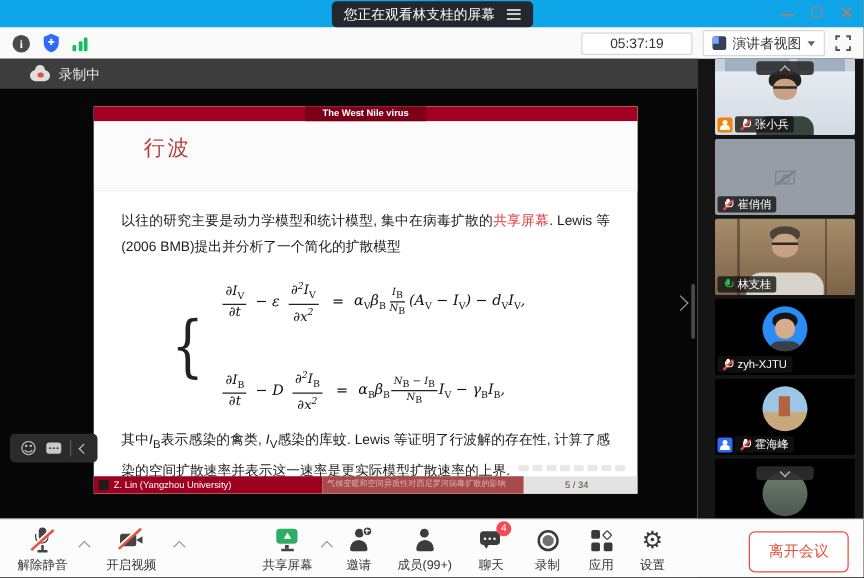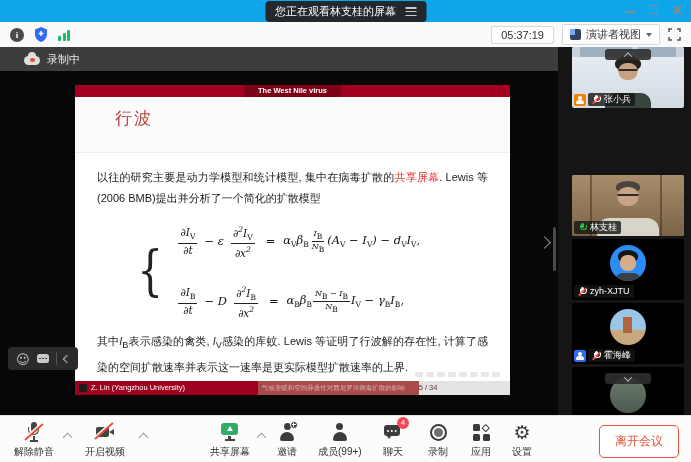--- a/index.html
+++ b/index.html
@@ -21,21 +21,21 @@
 
   
   .mtg-top{position:absolute;left:0;top:22px;width:691px;height:25px;background:#fafafa;display:flex;align-items:center;padding:0 10px}
   .mtg-top .lft{display:flex;align-items:center;gap:10px}
   .info-ic{width:14px;height:14px;border-radius:50%;background:#4a4a4a;color:#fff;display:flex;align-items:center;justify-content:center}
   .info-ic::before{content:"i";font-size:9px;font-weight:bold;font-family:"Liberation Serif",serif}
   .sig{display:flex;align-items:flex-end;gap:1.5px;height:12px}
   .sig i{width:3px;background:#13bf5f;border-radius:1px;display:block}
   .sig i:nth-child(1){height:5px}.sig i:nth-child(2){height:8px}.sig i:nth-child(3){height:11px}
   .mtg-top .rgt{margin-left:auto;display:flex;align-items:center;gap:8px}
-  .timer{border:1px solid #d8d8d8;background:#fff;border-radius:2px;padding:2px 9px;font-size:11px;color:#333}
+  .timer{border:1px solid #d8d8d8;background:#fff;border-radius:2px;padding:2px 22px;font-size:11px;color:#333}
   .viewbox{display:flex;align-items:center;gap:5px;border:1px solid #d8d8d8;background:#fff;border-radius:2px;padding:2px 7px;font-size:11px;color:#333}
   .vicon{position:relative;width:11px;height:11px;background:#33415a;border-radius:2px;overflow:hidden}
   .vicon::after{content:"";position:absolute;left:0;top:0;width:5px;height:6px;background:#7aa7ff}
   .caret{width:0;height:0;border-left:3.5px solid transparent;border-right:3.5px solid transparent;border-top:4.5px solid #666}
 
   
   .stage{position:absolute;left:0;top:47px;width:558px;height:368px;background:#070707}
   .rec-bar{position:absolute;left:0;top:0;width:558px;height:24px;background:#3d3d3d;display:flex;align-items:center;gap:7px;padding:0 0 0 24px;color:#e8e8e8;font-size:11px}
   .cloud{position:relative;width:16px;height:9px;background:#dedede;border-radius:5px;margin-top:2px}
   .cloud::before{content:"";position:absolute;left:4px;top:-3.5px;width:8px;height:8px;border-radius:50%;background:#dedede}
@@ -45,38 +45,38 @@
   .slide{position:absolute;left:75px;top:38px;width:435px;height:310px;background:#fff;overflow:hidden}
   .slide-banner{height:12px;background:#a30021;display:flex;justify-content:center}
   .banner-box{background:#7d0019;color:#fff;font-size:7.5px;font-weight:bold;padding:1px 14px;line-height:10px}
   .slide-header{height:56px;background:#fbfbfb;border-bottom:1px solid #efefef}
   .slide-header h1{color:#b5413c;font-size:17px;font-weight:normal;letter-spacing:2px;padding:10px 0 0 40px}
   .slide-body{padding:14px 22px 0 22px;color:#1c1c1c}
   .para{font-size:11px;line-height:21px;text-align:justify}
   .hl{color:#e03c3c}
   .eq-block{display:flex;align-items:center;margin:8px 0 6px 36px;font-family:"DejaVu Serif","Liberation Serif",serif}
   .brace{font-size:54px;font-weight:200;color:#222;transform:scaleX(.75);line-height:0;margin-right:8px;font-family:"DejaVu Serif",serif}
-  .eq-rows{display:flex;flex-direction:column;gap:12px}
+  .eq-rows{display:flex;flex-direction:column;gap:23px}
   .eq-row{display:flex;align-items:center;font-style:italic;font-size:11.5px;color:#111;white-space:nowrap}
   .eq-row sub{font-size:7.5px;font-style:normal}
   .eq-row sup{font-size:7.5px}
   .frac{display:inline-flex;flex-direction:column;align-items:center;margin:0 3px;line-height:12px}
   .frac .num{border-bottom:1px solid #222;padding:0 2px;font-size:10.5px}
   .frac .den{padding:0 2px;font-size:10.5px}
   .frac.sm{line-height:9px;margin:12px 1px}
   .frac.sm .num,.frac.sm .den{font-size:8px}
   .op{margin:0 4px}
   .eqs{margin:0 8px}
   .nav-symbols{position:absolute;right:10px;bottom:18px;display:flex;gap:3px;opacity:.5}
   .nav-symbols i{width:8px;height:5px;background:#d3d3d3;border-radius:1px;display:block}
   .slide-footer{position:absolute;left:0;bottom:0;width:435px;height:14px;display:flex;font-size:7.5px;line-height:14px}
   .f-left{width:42%;background:#9e0020;color:#fff;display:flex;align-items:center;gap:4px;padding-left:4px;white-space:nowrap}
   .f-logo{width:8px;height:8px;background:#1d1d1d;border-radius:1px;flex:0 0 auto}
   .f-mid{width:37%;background:#a84a4a;color:rgba(255,255,255,.55);font-size:6.5px;white-space:nowrap;overflow:hidden;padding-left:4px}
-  .f-right{flex:1;background:#e3e3e3;color:#5a3b3b;text-align:left;padding-right:6px}
+  .f-right{flex:1;background:#e3e3e3;color:#5a3b3b;text-align:center;padding-right:6px}
 
   
   .float-bar{position:absolute;left:8px;top:300px;height:23px;background:#2b2b2b;border-radius:4px;display:flex;align-items:center;gap:7px;padding:0 8px}
   .smile::before{content:"☺";color:#c9c9c9;font-size:13px;font-family:"DejaVu Sans",sans-serif}
   .fbubble{position:relative;width:12px;height:9px;background:#c9c9c9;border-radius:2.5px}
   .fbubble::before{content:"";position:absolute;left:2.5px;top:3.5px;width:1.5px;height:1.5px;border-radius:50%;background:#2b2b2b;box-shadow:3px 0 0 #2b2b2b,6px 0 0 #2b2b2b}
   .fdiv{width:1px;height:13px;background:#555}
   .chev-l{width:6px;height:6px;border-left:1.5px solid #bbb;border-bottom:1.5px solid #bbb;transform:rotate(45deg)}
   .next-chev{position:absolute;left:540px;top:191px;width:9px;height:9px;border-right:1.8px solid #9a9a9a;border-top:1.8px solid #9a9a9a;transform:rotate(45deg)}
   .sbar{position:absolute;left:553px;top:180px;width:3px;height:44px;background:#4a4a4a;border-radius:2px}
@@ -320,20 +320,33 @@
         <span class="pbadge orange"></span>
         <span class="plabel">
             <span class="mic">
               <i class="slash"></i>
             </span>
             <span>张小兵</span>
           </span>
       </div>
     </div>
 
+    <div class="thumb" style="top:64px">
+      <div class="tv tv2">
+          <span class="coff"></span>
+        </div>
+      <div class="plabel-row">
+        <span class="plabel">
+            <span class="mic">
+              <i class="slash"></i>
+            </span>
+            <span>崔俏俏</span>
+          </span>
+      </div>
+    </div>
 
     <div class="thumb active" style="top:128px">
       <div class="tv tv3">
         <span class="sil-hair"></span>
           <span class="sil-face"></span>
           <span class="sil-glass"></span>
           <span class="sil-body"></span>
       </div>
       <div class="plabel-row">
         <span class="plabel">

